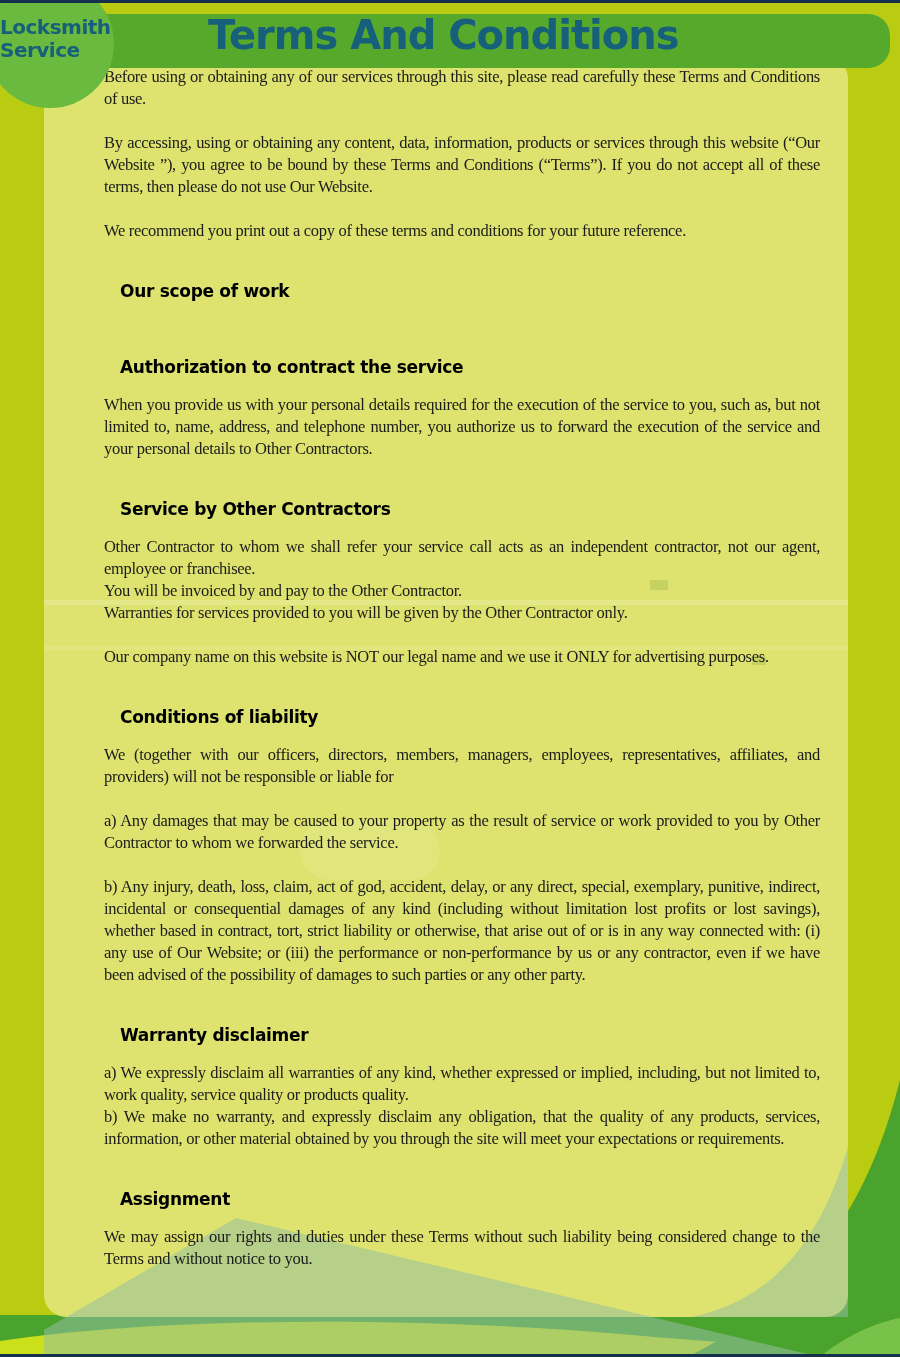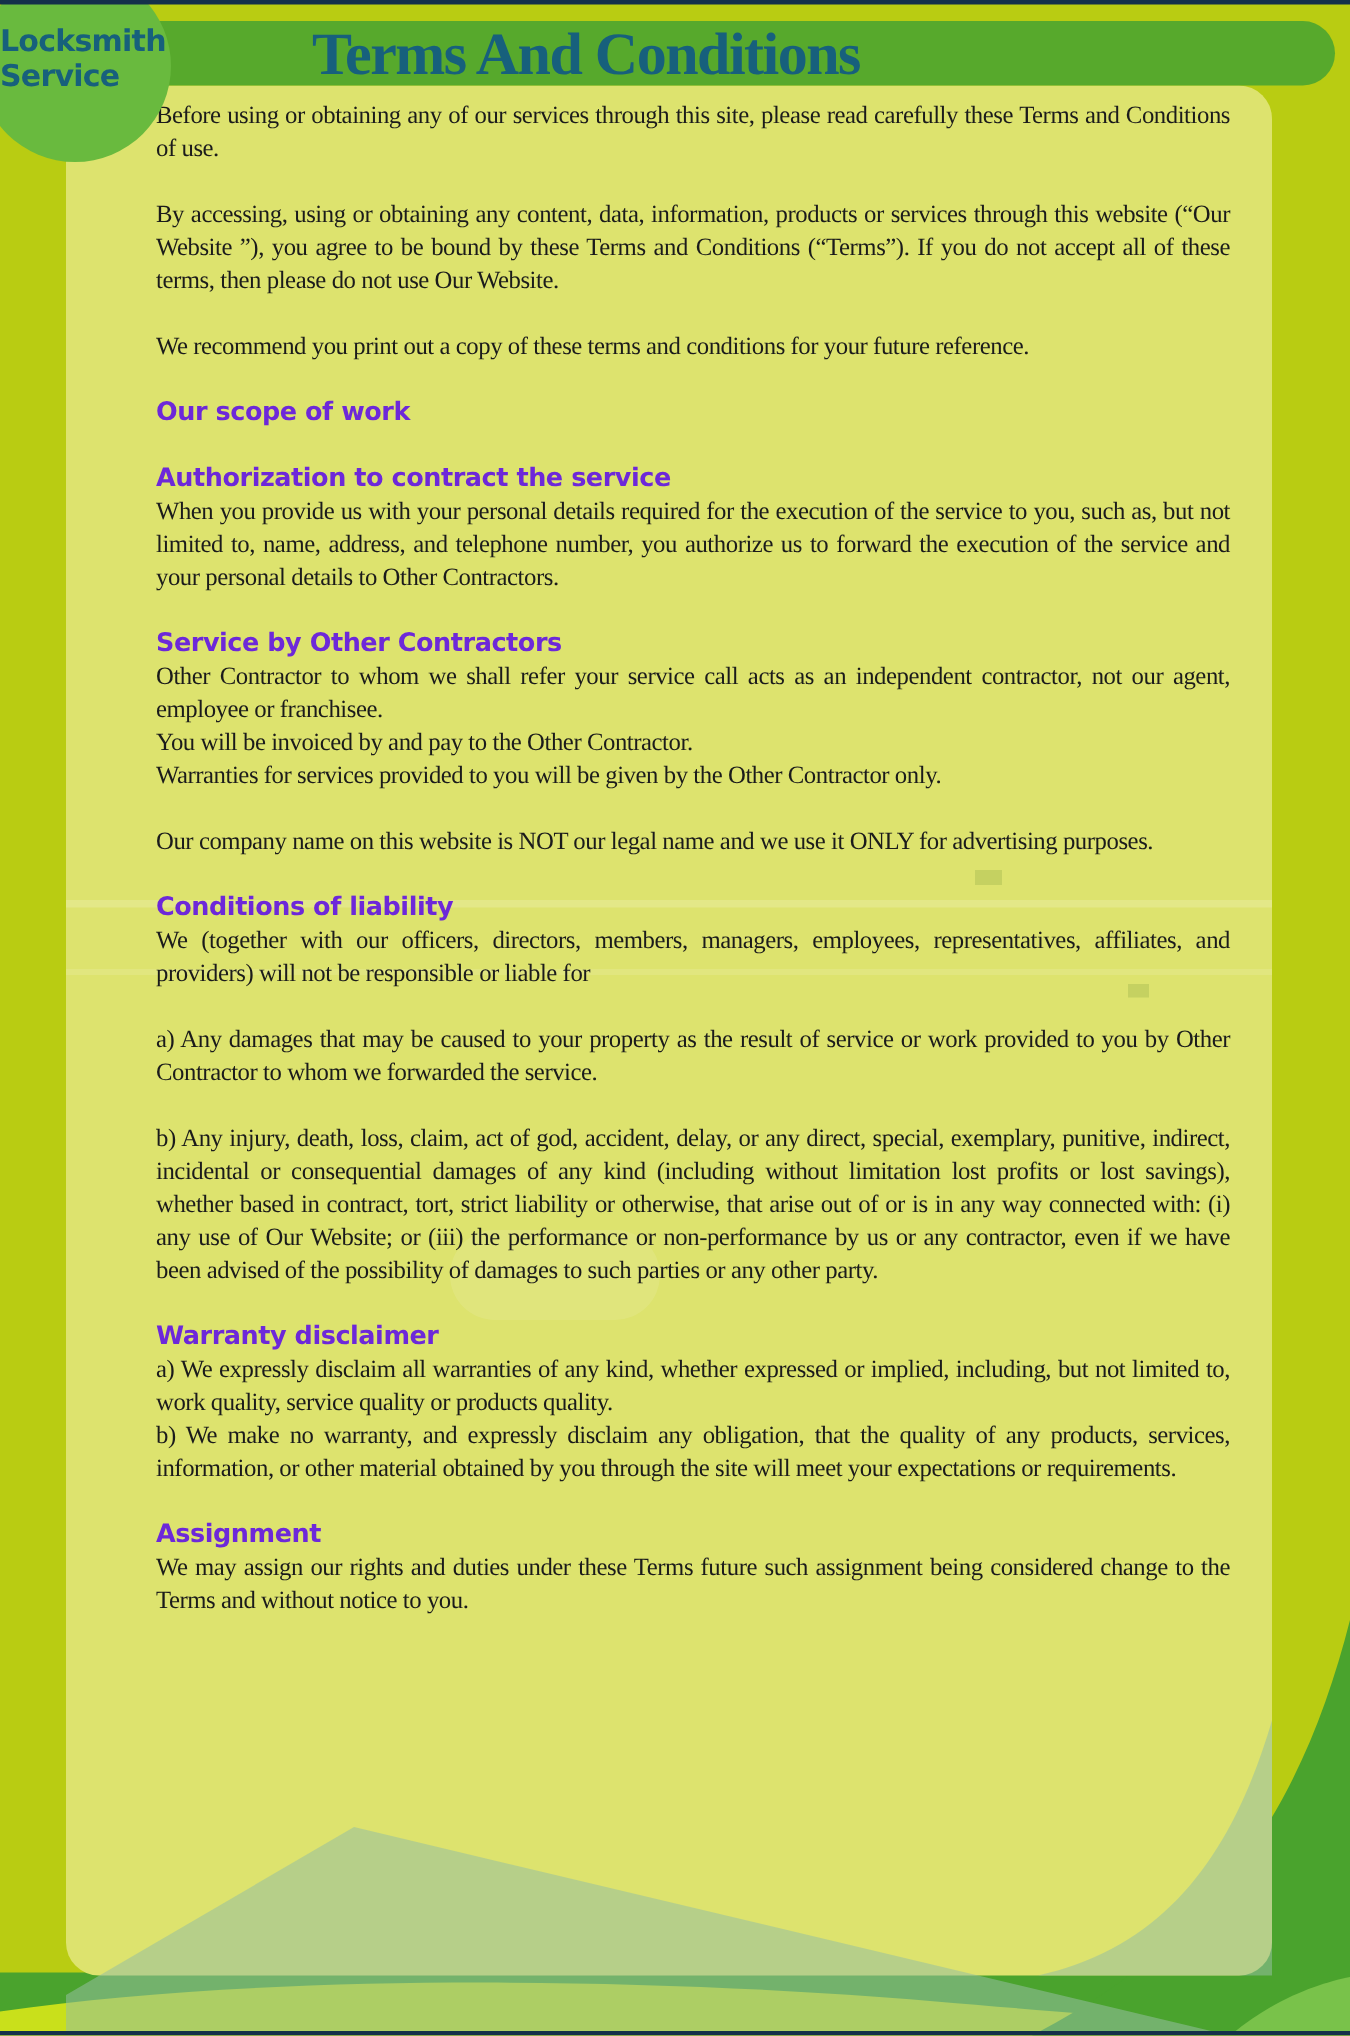--- a/index.html
+++ b/index.html
@@ -17,24 +17,24 @@
   .tex-line1{left:44px;top:600px;width:804px;height:5px;background:rgba(255,255,255,.18);}
   .tex-line2{left:44px;top:646px;width:804px;height:4px;background:rgba(255,255,255,.12);}
   .tex-sq1{left:650px;top:580px;width:18px;height:10px;background:rgba(60,110,30,.15);}
   .tex-sq2{left:752px;top:656px;width:14px;height:9px;background:rgba(60,110,30,.15);}
   .tex-blob{left:300px;top:820px;width:140px;height:60px;background:rgba(255,255,255,.10);border-radius:30px;}
   svg.sage-layer{position:absolute;left:0;top:0;z-index:4;}
   .sage{fill:var(--sage);fill-opacity:.55;}
   .content{position:absolute;left:104px;top:66px;width:716px;z-index:5;color:var(--ink);
            font-size:16.5px;line-height:22px;letter-spacing:-0.3px;}
   .content p.para{margin:0;text-align:justify;font-family:Liberation Serif, serif;}
-  .content h2.sec-h{margin:0;font-size:17px;line-height:22px;font-weight:bold;color:#6d28d9;}
+  .content h2.sec-h{margin:16px;font-size:17px;line-height:22px;font-weight:bold;color:#000000;}
   .content .gap{height:22px;}
-  .banner{position:absolute;left:58px;top:14px;width:832px;height:43px;border-radius:21.5px;
-          background:var(--banner-green);z-index:6;font-family:Liberation Serif, serif;}
+  .banner{position:absolute;left:58px;top:14px;width:832px;height:54px;border-radius:21.5px;
+          background:var(--banner-green);z-index:6;}
   .banner .title{position:absolute;left:150px;top:0;line-height:43px;font-size:40px;
           font-weight:bold;color:var(--teal);letter-spacing:-1px;white-space:nowrap;}
   .logo-circle{position:absolute;left:-14px;top:-20px;width:128px;height:128px;border-radius:50%;
           background:var(--circle-green);z-index:7;}
   .logo-text{position:absolute;left:0;top:16px;width:118px;z-index:8;
           font-size:20px;line-height:23px;font-weight:bold;color:var(--teal);letter-spacing:-0.5px;}
   .edge-line{position:absolute;left:0;width:900px;height:3px;background:var(--navy);z-index:9;}
   .edge-top{top:0;}
   .edge-bottom{bottom:0;}
 </style>
@@ -87,21 +87,21 @@
       <div class="gap"></div>
       <p class="para">a) Any damages that may be caused to your property as the result of service or work provided to you by Other Contractor to whom we forwarded the service.</p>
       <div class="gap"></div>
       <p class="para">b) Any injury, death, loss, claim, act of god, accident, delay, or any direct, special, exemplary, punitive, indirect, incidental or consequential damages of any kind (including without limitation lost profits or lost savings), whether based in contract, tort, strict liability or otherwise, that arise out of or is in any way connected with: (i) any use of Our Website; or (iii) the performance or non-performance by us or any contractor, even if we have been advised of the possibility of damages to such parties or any other party.</p>
       <div class="gap"></div>
       <h2 class="sec-h">Warranty disclaimer</h2>
       <p class="para">a) We expressly disclaim all warranties of any kind, whether expressed or implied, including, but not limited to, work quality, service quality or products quality.</p>
       <p class="para">b) We make no warranty, and expressly disclaim any obligation, that the quality of any products, services, information, or other material obtained by you through the site will meet your expectations or requirements.</p>
       <div class="gap"></div>
       <h2 class="sec-h">Assignment</h2>
-      <p class="para">We may assign our rights and duties under these Terms future such assignment being considered change to the Terms and without notice to you.</p>
+      <p class="para">We may assign our rights and duties under these Terms without such liability being considered change to the Terms and without notice to you.</p>
     </div>
 
   <div class="banner">
     <div class="title">Terms And Conditions</div>
   </div>
   <div class="logo-circle"></div>
   <div class="logo-text">
     <div>Locksmith</div>
     <div>Service</div>
   </div>

